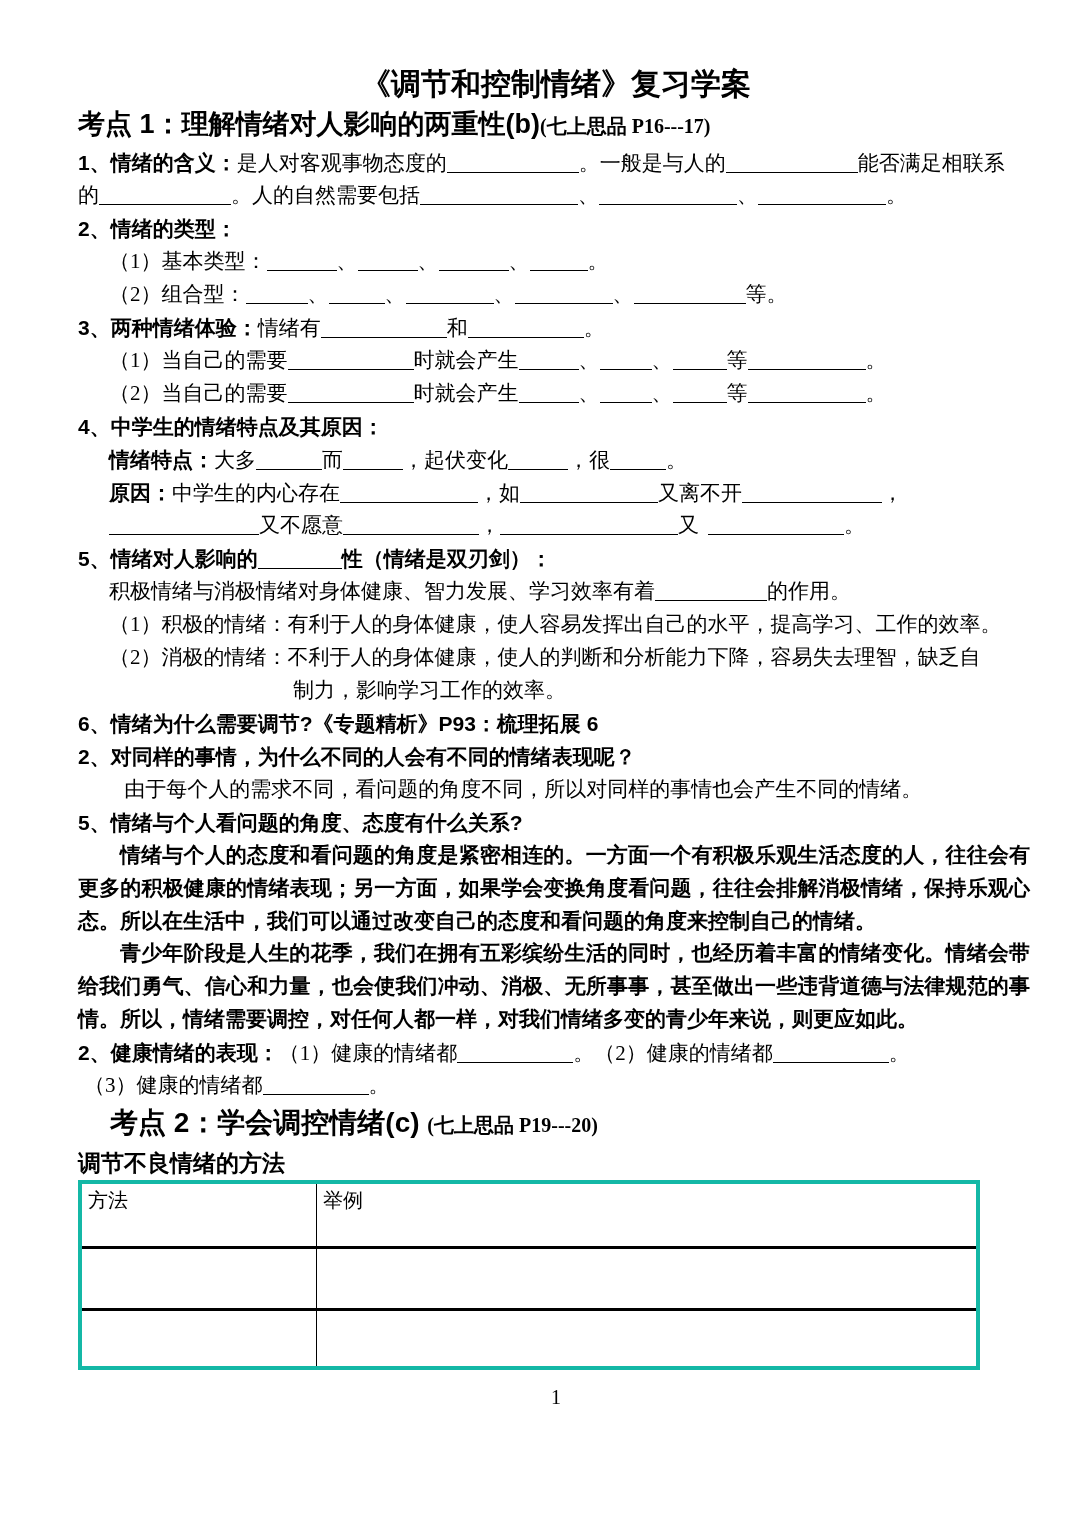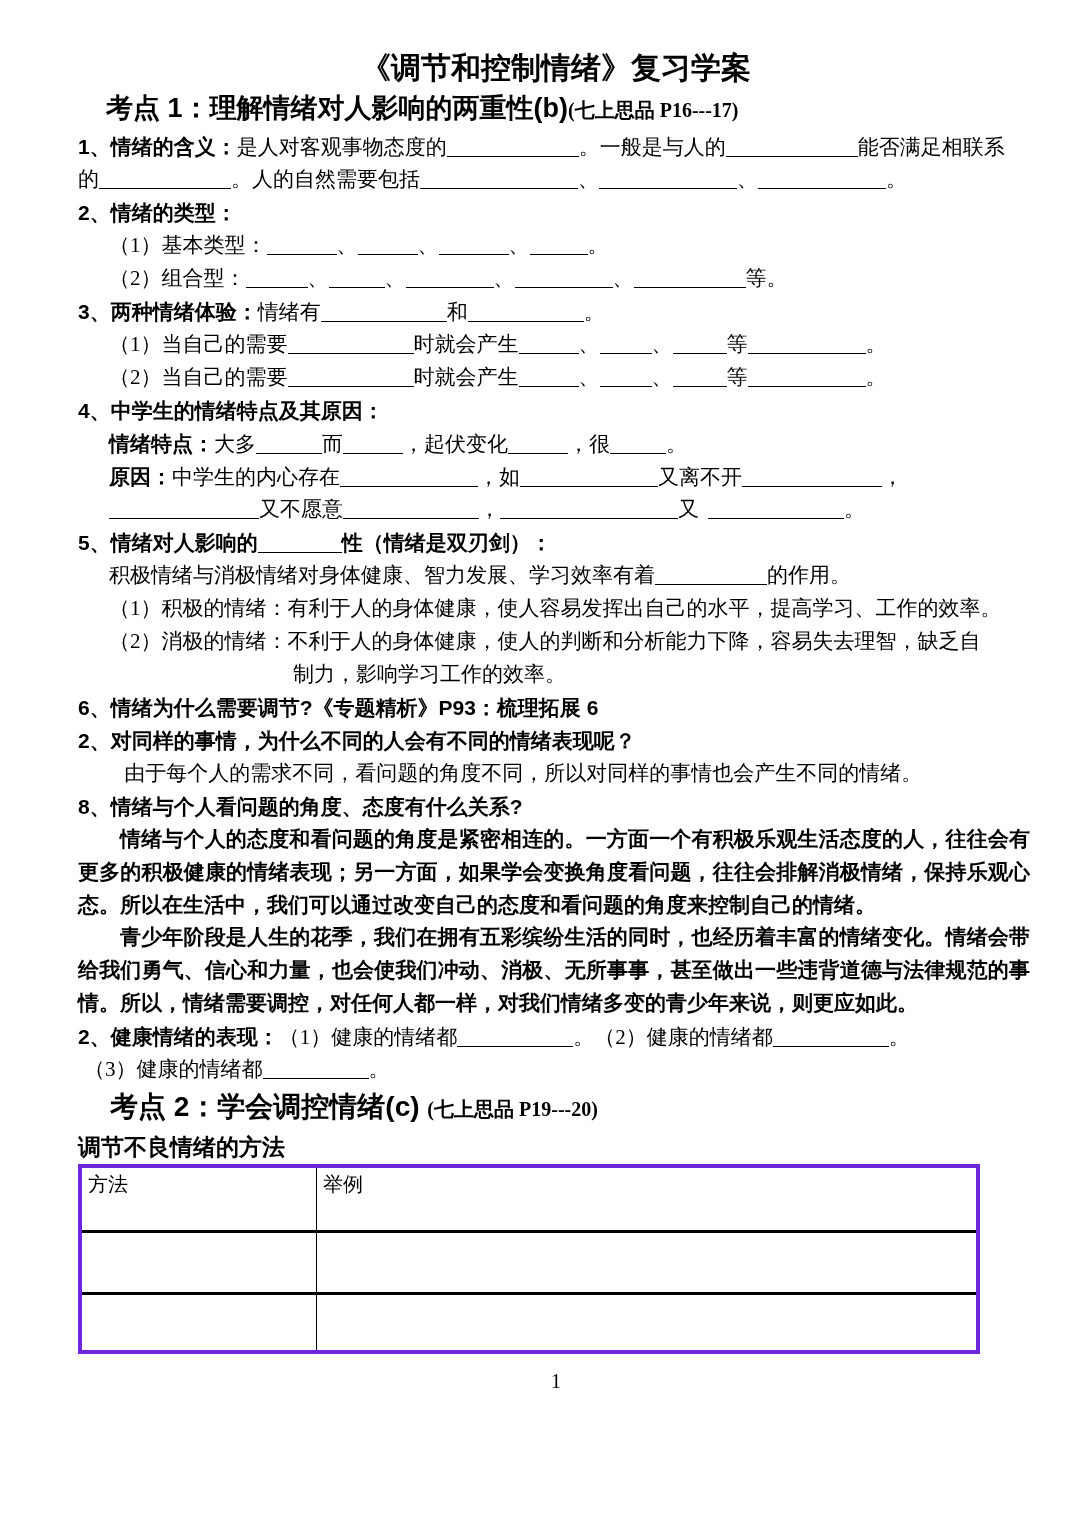--- a/index.html
+++ b/index.html
@@ -1,39 +1,39 @@
 <!DOCTYPE html>
 <html><head>
 <meta charset="utf-8">
 <style>
   html,body{margin:0;padding:0;background:#fff;}
   .page{position:relative;width:1087px;height:1536px;background:#ffffff;color:#000;
         font-family:"Liberation Serif","DejaVu Serif",serif;overflow:hidden;}
-  .content{position:absolute;left:78px;top:48px;width:956px;}
+  .content{position:absolute;left:78px;top:64px;width:956px;}
   .title{font-family:"Liberation Sans","DejaVu Sans",sans-serif;font-weight:bold;
          font-size:30px;line-height:40px;text-align:center;margin:0;}
   .h1{font-family:"Liberation Sans","DejaVu Sans",sans-serif;font-weight:bold;
-      font-size:27px;line-height:40px;white-space:nowrap;margin-left:28px;}
+      font-size:27px;line-height:40px;white-space:nowrap;}
   .h1 .ref{font-size:20px;font-weight:bold;font-family:"Liberation Serif","DejaVu Serif",serif;}
   .h2{font-family:"Liberation Sans","DejaVu Sans",sans-serif;font-weight:bold;
       font-size:28px;line-height:42px;padding-left:32px;white-space:nowrap;}
   .h2 .ref{font-size:20px;font-weight:bold;font-family:"Liberation Serif","DejaVu Serif",serif;margin-top:20px;}
   .line{font-size:21px;line-height:33px;height:33px;white-space:nowrap;}
   .b{font-family:"Liberation Sans","DejaVu Sans",sans-serif;font-weight:bold;}
   .indent1{padding-left:31px;}
   .indent-sm{padding-left:6px;}
   .indent-big{padding-left:215px;}
   .para{font-size:21px;line-height:32.8px;text-align:justify;text-indent:2em;margin:0;width:952px;font-weight:bold;}
   .answer{font-size:21px;line-height:33px;height:33px;text-indent:2.2em;white-space:nowrap;}
   .blank{display:inline-block;height:1.0em;border-bottom:1px solid #000;vertical-align:-0.15em;}
   .ml{margin-left:9px;}
   .tbl-title{font-family:"Liberation Sans","DejaVu Sans",sans-serif;font-weight:bold;
              font-size:23px;line-height:30px;margin-top:2px;}
   table.grid{border-collapse:collapse;width:902px;margin-top:2px;
-             border:4px solid #6d28d9;table-layout:fixed;}
+             border:4px solid #14b8a6;table-layout:fixed;}
   table.grid td,table.grid th{border-top:3px solid #000;vertical-align:top;text-align:left;
              font-weight:normal;font-size:20px;padding:3px 6px;
              font-family:"Liberation Serif","DejaVu Serif",serif;}
   table.grid tr:first-child th{border-top:none;}
   table.grid .c2{border-left:1px solid #000;}
   table.grid .r1{height:66px;}
   table.grid .r2{height:62px;}
   table.grid .r3{height:58px;}
   .pagenum{text-align:center;font-size:20px;margin-top:16px;}
 </style>
@@ -65,21 +65,21 @@
 
     <div class="line"><span class="b">5、情绪对人影响的</span><span class="blank" style="width:84px"></span><span class="b">性（情绪是双刃剑）：</span></div>
     <div class="line indent1"><span>积极情绪与消极情绪对身体健康、智力发展、学习效率有着</span><span class="blank" style="width:112px"></span><span>的作用。</span></div>
     <div class="line indent1"><span>（1）积极的情绪：有利于人的身体健康，使人容易发挥出自己的水平，提高学习、工作的效率。</span></div>
     <div class="line indent1"><span>（2）消极的情绪：不利于人的身体健康，使人的判断和分析能力下降，容易失去理智，缺乏自</span></div>
     <div class="line indent-big"><span>制力，影响学习工作的效率。</span></div>
 
     <div class="line"><span class="b">6、情绪为什么需要调节?《专题精析》P93：梳理拓展 6</span></div>
     <div class="line"><span class="b">2、对同样的事情，为什么不同的人会有不同的情绪表现呢？</span></div>
     <div class="answer">由于每个人的需求不同，看问题的角度不同，所以对同样的事情也会产生不同的情绪。</div>
-    <div class="line"><span class="b">8、情绪与个人看问题的角度、态度有什么关系?</span></div>
+    <div class="line"><span class="b">5、情绪与个人看问题的角度、态度有什么关系?</span></div>
     <p class="para">情绪与个人的态度和看问题的角度是紧密相连的。一方面一个有积极乐观生活态度的人，往往会有更多的积极健康的情绪表现；另一方面，如果学会变换角度看问题，往往会排解消极情绪，保持乐观心态。所以在生活中，我们可以通过改变自己的态度和看问题的角度来控制自己的情绪。</p>
     <p class="para">青少年阶段是人生的花季，我们在拥有五彩缤纷生活的同时，也经历着丰富的情绪变化。情绪会带给我们勇气、信心和力量，也会使我们冲动、消极、无所事事，甚至做出一些违背道德与法律规范的事情。所以，情绪需要调控，对任何人都一样，对我们情绪多变的青少年来说，则更应如此。</p>
 
     <div class="line"><span class="b">2、健康情绪的表现：</span><span>（1）健康的情绪都</span><span class="blank" style="width:116px"></span><span>。（2）健康的情绪都</span><span class="blank" style="width:116px"></span><span>。</span></div>
     <div class="line indent-sm"><span>（3）健康的情绪都</span><span class="blank" style="width:106px"></span><span>。</span></div>
 
     <div class="h2"><span>考点 2：学会调控情绪(c)</span> <span class="ref">(七上思品 P19---20)</span></div>
     <div class="tbl-title">调节不良情绪的方法</div>
 
     <table class="grid">

